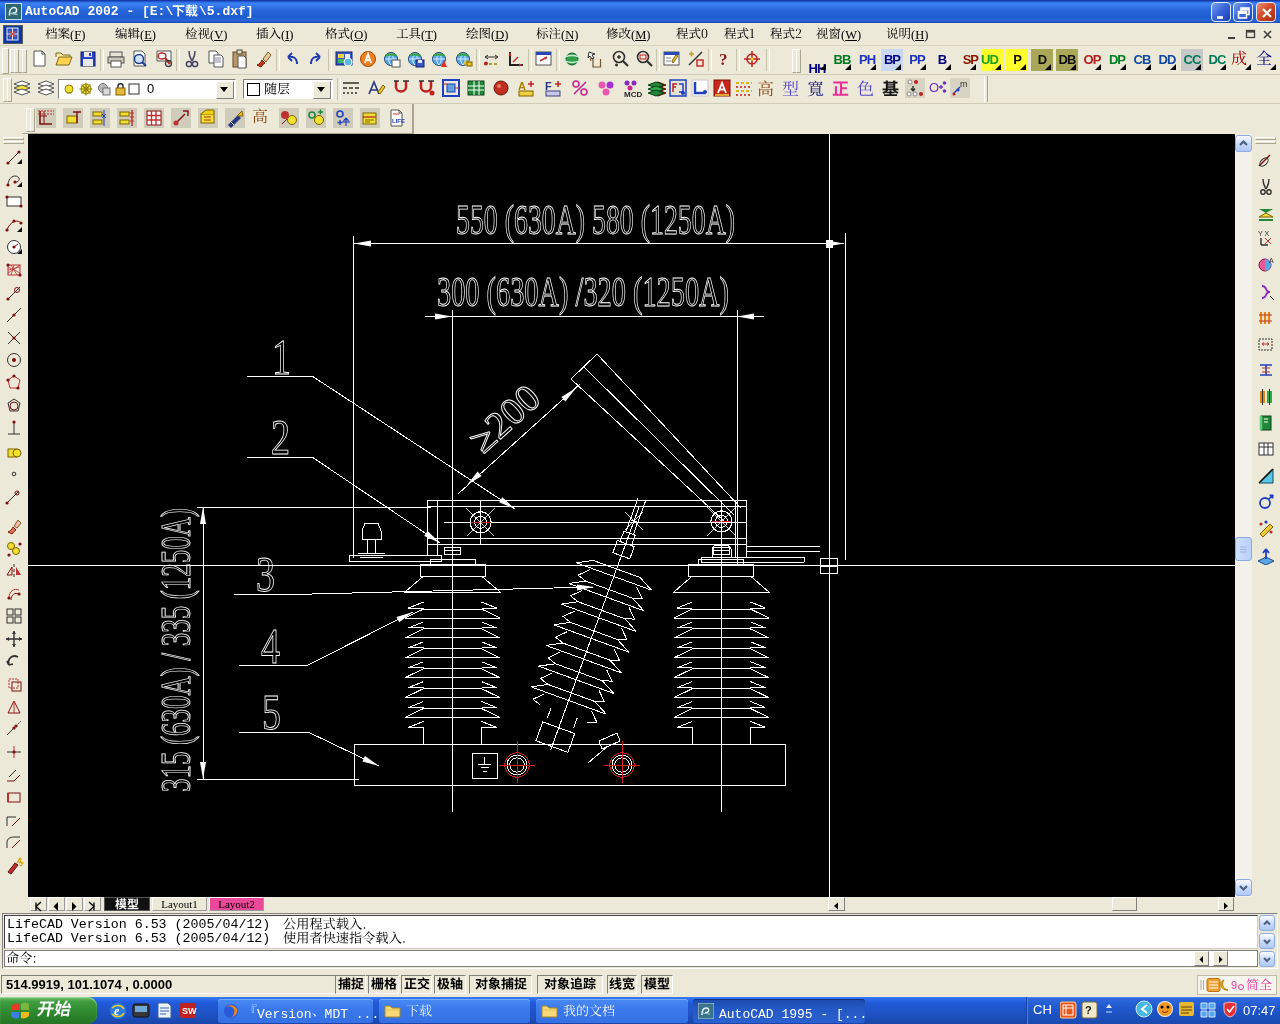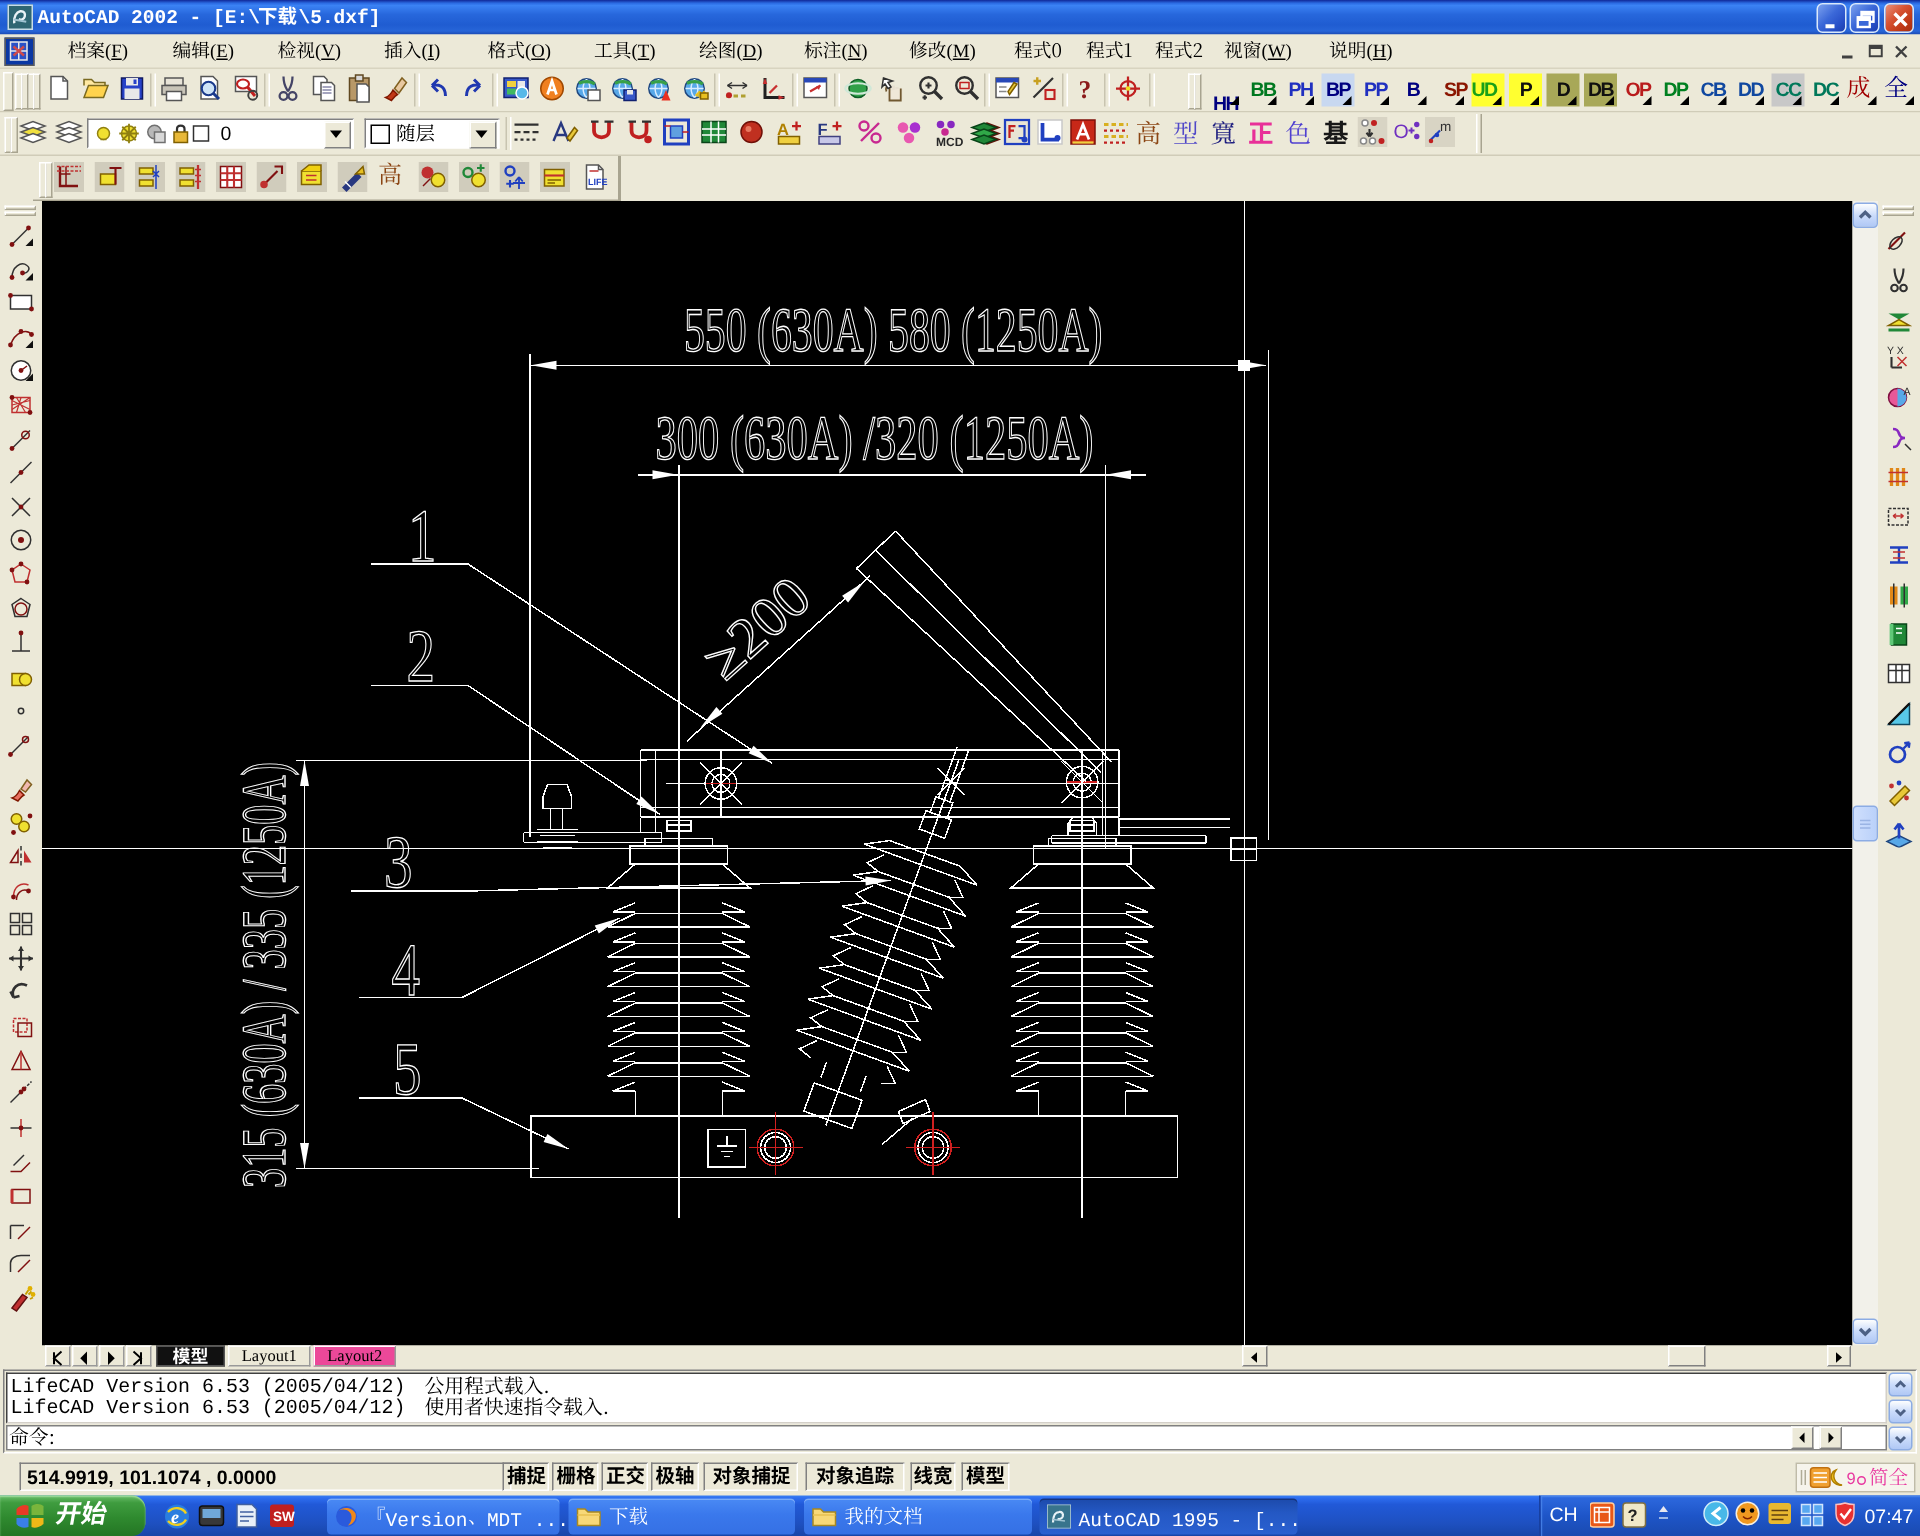--- a/index.html
+++ b/index.html
@@ -1201,21 +1201,21 @@
     <div style="position:absolute;left:1194px;top:951px;width:15px;height:15px;background:#ece9d8;border:1px solid;border-color:#fff #808080 #808080 #fff;box-sizing:border-box"><svg width="13" height="13">
         <path d="M8 3 L4.5 6.5 L8 10 Z" fill="#000"></path>
       </svg></div>
     <div style="position:absolute;left:1213px;top:951px;width:15px;height:15px;background:#ece9d8;border:1px solid;border-color:#fff #808080 #808080 #fff;box-sizing:border-box"><svg width="13" height="13">
         <path d="M5 3 L8.5 6.5 L5 10 Z" fill="#000"></path>
       </svg></div>
     <div style="position:absolute;left:1259px;top:951px;width:16px;height:16px;border:1px solid #8cace4;border-radius:3px;box-sizing:border-box;background:linear-gradient(180deg,#fdfefe,#cbdcfb 50%,#b0c8f5)"><svg width="14" height="14">
         <path d="M4 6 L7 9 L10 6" stroke="#4d6185" stroke-width="2" fill="none"></path>
       </svg></div>
     <div style="position:absolute;left:0;top:971px;width:1280px;height:26px;background:#ece9d8"></div>
-    <div style="position:absolute;left:13px;top:975px;width:328px;height:19px;border:1px solid;border-color:#808080 #fff #fff #808080;box-sizing:border-box;font:bold 13px 'Liberation Sans';color:#000;padding:1px 0 0 4px">514.9919, 101.1074 , 0.0000</div>
+    <div style="position:absolute;left:1px;top:975px;width:376px;height:19px;border:1px solid;border-color:#808080 #fff #fff #808080;box-sizing:border-box;font:bold 13px 'Liberation Sans';color:#000;padding:1px 0 0 4px">514.9919, 101.1074 , 0.0000</div>
     <div style="position:absolute;left:335px;top:975px;width:31px;height:19px;border:1px solid;border-color:#808080 #fff #fff #808080;box-sizing:border-box;text-align:center;padding-top:1px"><svg width="26" height="17" style="vertical-align:top">
         <g transform="translate(0,11.44) scale(0.01300,-0.01300)" fill="#000000">
           <use href="#b6355" x="0"></use>
           <use href="#b6349" x="1000"></use>
         </g>
       </svg></div>
     <div style="position:absolute;left:368px;top:975px;width:31px;height:19px;border:1px solid;border-color:#808080 #fff #fff #808080;box-sizing:border-box;text-align:center;padding-top:1px"><svg width="26" height="17" style="vertical-align:top">
         <g transform="translate(0,11.44) scale(0.01300,-0.01300)" fill="#000000">
           <use href="#b6805" x="0"></use>
           <use href="#b683c" x="1000"></use>

